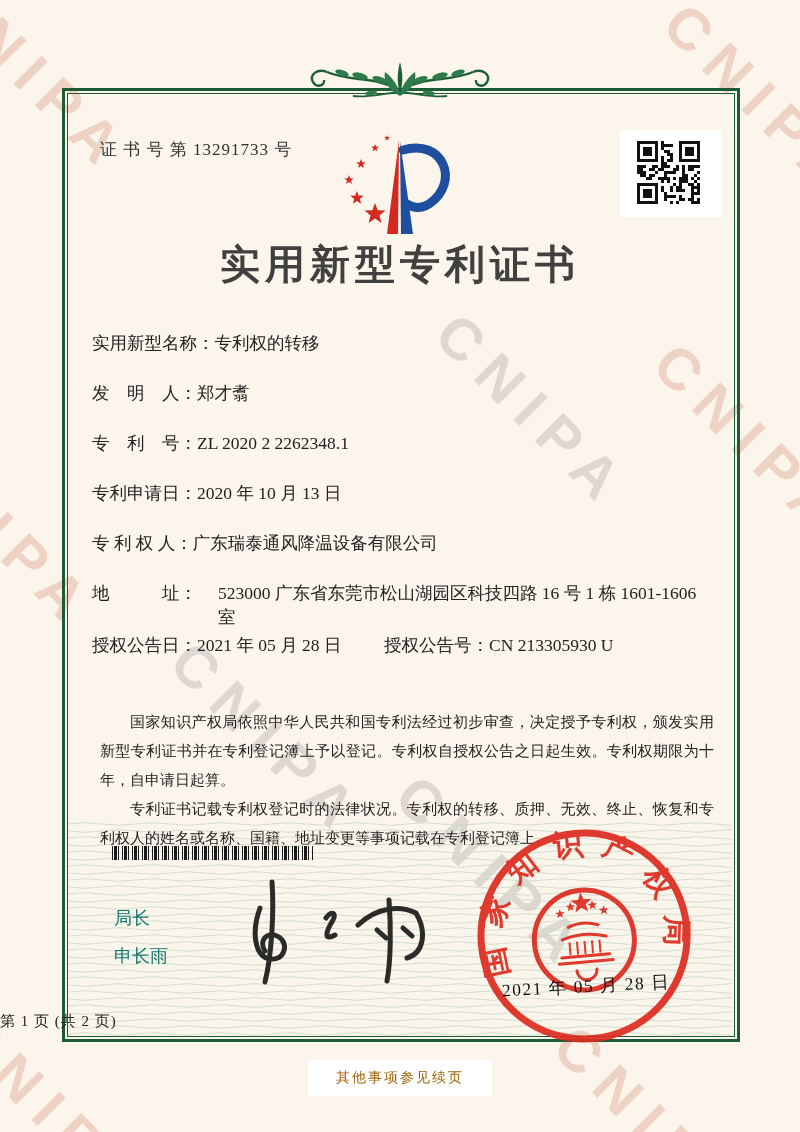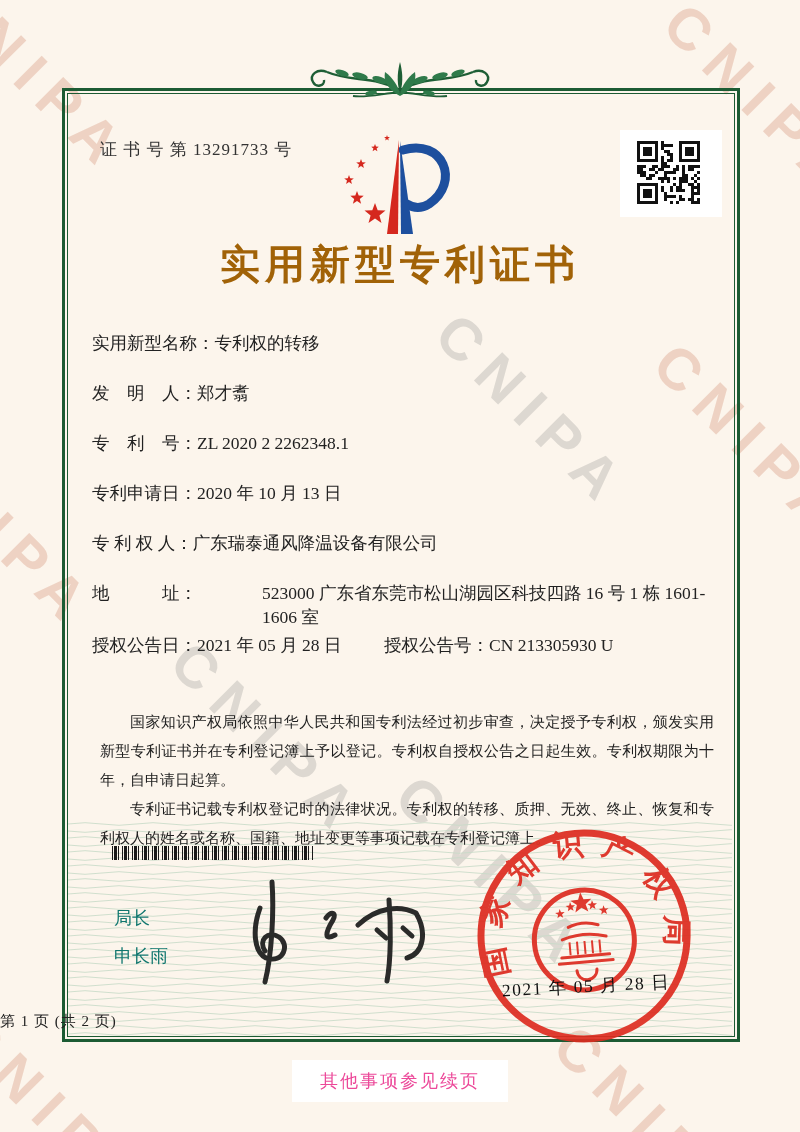--- a/index.html
+++ b/index.html
@@ -14,21 +14,21 @@
   
   .frame{position:absolute;left:62px;top:88px;width:672px;height:948px;border:3px solid #1c5b33;}
   .frame-inner{position:absolute;inset:2px;border:1px solid #1c5b33;}
   .ornament{position:absolute;left:283px;top:60px;width:234px;height:56px;}
   
   .cert-no{position:absolute;left:100px;top:138px;font-size:17px;letter-spacing:1px;color:#333;}
   .logo{position:absolute;left:333px;top:126px;width:134px;height:112px;}
   .qr-box{position:absolute;left:620px;top:130px;width:102px;height:87px;background:#fff;}
   .qr-box svg{position:absolute;left:17px;top:11px;}
   .title{position:absolute;left:0;top:237px;width:100%;text-align:center;font-size:40px;
-         font-weight:bold;letter-spacing:5px;color:#a16207;}
+         font-weight:bold;letter-spacing:5px;color:#404040;}
   
   .fields{position:absolute;left:92px;top:331px;width:614px;font-size:17.5px;line-height:24px;}
   .frow{display:flex;margin-bottom:26px;}
   .frow .lab{white-space:nowrap;}
   .frow .val{flex:1;}
   .frow.addr{margin-bottom:4px;gap:21px;}
   .pair1{display:flex;width:292px;}
   .grant-row{display:flex;}
   
   .paras{position:absolute;left:100px;top:660px;width:614px;font-size:15px;line-height:29px;
@@ -40,21 +40,21 @@
   .issuer{position:absolute;left:114px;top:906px;font-family:"Liberation Sans","DejaVu Sans",sans-serif;
           font-size:18px;color:#0f766e;}
   .issuer .name{margin-top:14px;}
   .signature{position:absolute;left:230px;top:868px;width:210px;height:122px;}
   .seal{position:absolute;left:472px;top:824px;width:224px;height:224px;}
   .seal-date{position:absolute;left:486px;top:974px;width:200px;text-align:center;font-size:17.5px;
              letter-spacing:1.5px;color:#101010;transform:rotate(-3deg);font-weight:500;z-index:5;}
   .page-info{position:absolute;left:0;top:1012px;width:100%;text-align:left;font-size:15px;
              letter-spacing:1px;color:#222;}
   .continuation{position:absolute;left:50%;top:1060px;transform:translateX(-50%);background:#ffffff;
-                padding:9px 28px;font-size:18px;letter-spacing:2px;color:#ec4899;white-space:nowrap;}
+                padding:9px 28px;font-size:14px;letter-spacing:2px;color:#a16207;white-space:nowrap;}
 </style>
 </head>
 <body>
 
 <div class="page">
 
   <div class="wm pink" style="left:-30px;top:-36px;">CNIPA</div>
   <div class="wm pink" style="left:698px;top:-10px;">CNIPA</div>
   <div class="wm pink" style="left:-64px;top:420px;">CNIPA</div>
   <div class="wm pink" style="left:688px;top:330px;">CNIPA</div>
@@ -284,21 +284,21 @@
     <div class="frow">
       <span class="lab">专利申请日：</span>
       <span class="val">2020 年 10 月 13 日</span>
     </div>
     <div class="frow">
       <span class="lab">专 利 权 人：</span>
       <span class="val">广东瑞泰通风降温设备有限公司</span>
     </div>
     <div class="frow addr">
       <span class="lab">地　　　址：</span>
-      <span class="val" style="max-width:500px;margin-left:44px;">523000 广东省东莞市松山湖园区科技四路 16 号 1 栋 1601-1606 室</span>
+      <span class="val" style="max-width:500px;">523000 广东省东莞市松山湖园区科技四路 16 号 1 栋 1601-1606 室</span>
     </div>
     <div class="grant-row">
       <span class="pair1">
         <span class="lab">授权公告日：</span>
         <span class="val">2021 年 05 月 28 日</span>
       </span>
       <span class="pair2" style="display:flex;">
         <span class="lab">授权公告号：</span>
         <span class="val">CN 213305930 U</span>
       </span>

